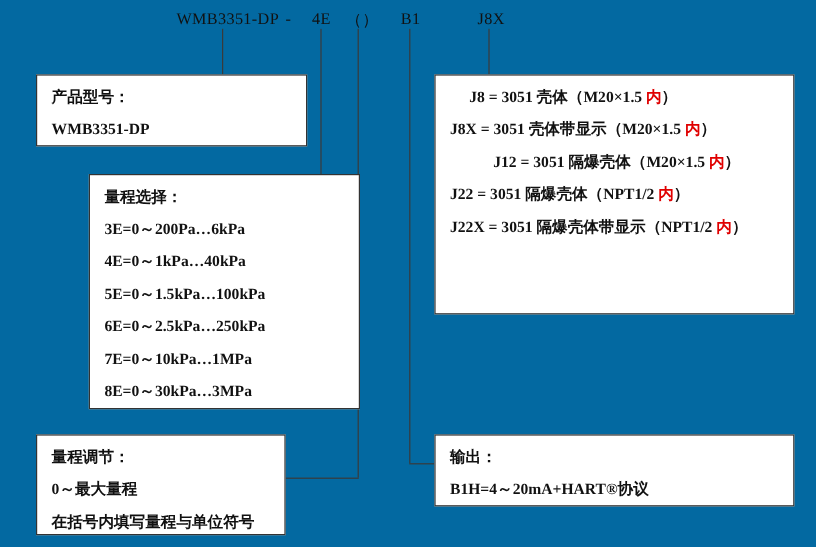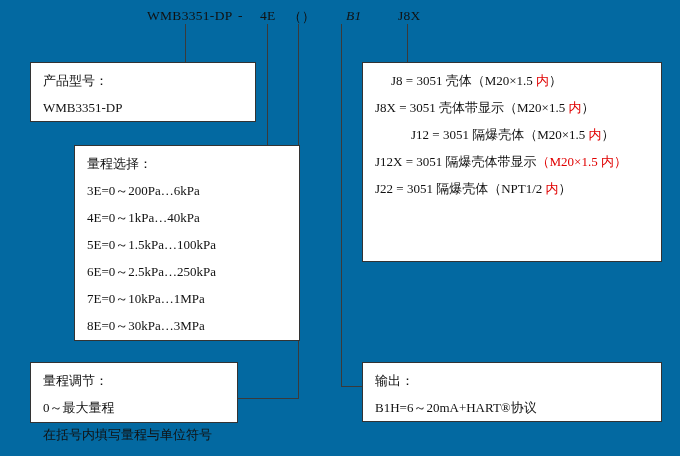--- a/index.html
+++ b/index.html
@@ -23,37 +23,38 @@
     letter-spacing: 0.3px;
     font-size: 13.5px;
   }
   .vline { position: absolute; width: 1px; background: #3a3a3a; }
   .hline { position: absolute; height: 1px; background: #3a3a3a; }
   .box {
     position: absolute;
     border: 1px solid #333333;
     background: #ffffff;
     padding: 4px 12px;
+    font-weight: bold;
   }
   .box-line {
     line-height: 27px;
     white-space: nowrap;
     font-size: 13px;
   }
 </style>
 </head>
 <body>
 
 <div class="canvas">
 
   <span class="code-seg" style="left:147px;">WMB3351-DP</span>
   <span class="code-seg" style="left:238px;">-</span>
   <span class="code-seg" style="left:260px;">4E</span>
   <span class="code-seg" style="left:288px;">（）</span>
-  <span class="code-seg" style="left:346px;font-style:italic;">B1</span>
+  <span class="code-seg" style="left:334px;">B1</span>
   <span class="code-seg" style="left:398px;">J8X</span>
 
   <div class="vline" style="left:185px; top:24px; height:38px;"></div>
   <div class="vline" style="left:267px; top:24px; height:229px;"></div>
   <div class="hline" style="left:256px; top:253px; width:12px;"></div>
   <div class="vline" style="left:298px; top:24px; height:374px;"></div>
   <div class="hline" style="left:238px; top:398px; width:61px;"></div>
   <div class="vline" style="left:341px; top:24px; height:362px;"></div>
   <div class="hline" style="left:341px; top:386px; width:21px;"></div>
   <div class="vline" style="left:407px; top:24px; height:38px;"></div>
@@ -74,44 +75,44 @@
         <div class="box-line">5E=0～1.5kPa…100kPa</div>
 
         <div class="box-line">6E=0～2.5kPa…250kPa</div>
 
         <div class="box-line">7E=0～10kPa…1MPa</div>
 
         <div class="box-line">8E=0～30kPa…3MPa</div>
       </div>
   </div>
 
-  <div class="box" style="left:30px; top:362px; width:208px; height:61px;">
+  <div class="box" style="left:30px; top:362px; width:208px; height:84px;">
     <div class="box-line">量程调节：</div>
     <div>
 
         <div class="box-line">0～最大量程</div>
 
         <div class="box-line">在括号内填写量程与单位符号</div>
       </div>
   </div>
 
   <div class="box" style="left:362px; top:62px; width:300px; height:200px;">
     <div>
 
         <div class="box-line"><span style="color: rgb(17, 17, 17); margin-left: 16px;">J8 = 3051 壳体（M20×1.5 </span><span style="color: rgb(224, 0, 0);">内</span><span style="color: rgb(17, 17, 17);">）</span></div>
 
         <div class="box-line"><span style="color: rgb(17, 17, 17);">J8X = 3051 壳体带显示（M20×1.5 </span><span style="color: rgb(224, 0, 0);">内</span><span style="color: rgb(17, 17, 17);">）</span></div>
 
         <div class="box-line"><span style="color: rgb(17, 17, 17); margin-left: 36px;">J12 = 3051 隔爆壳体（M20×1.5 </span><span style="color: rgb(224, 0, 0);">内</span><span style="color: rgb(17, 17, 17);">）</span></div>
 
-        <div class="box-line"><span style="color: rgb(17, 17, 17);">J12X = 3051 隔爆壳体带显示</span><span style="color: rgb(224, 0, 0);">（M20×1.5 内）</span></div>
 
         <div class="box-line"><span style="color: rgb(17, 17, 17);">J22 = 3051 隔爆壳体（NPT1/2 </span><span style="color: rgb(224, 0, 0);">内</span><span style="color: rgb(17, 17, 17);">）</span></div>
 
+        <div class="box-line"><span style="color: rgb(17, 17, 17);">J22X = 3051 隔爆壳体带显示（NPT1/2 </span><span style="color: rgb(224, 0, 0);">内</span><span style="color: rgb(17, 17, 17);">）</span></div>
       </div>
   </div>
 
   <div class="box" style="left:362px; top:362px; width:300px; height:60px;">
     <div class="box-line">输出：</div>
-    <div class="box-line">B1H=6～20mA+HART®协议</div>
+    <div class="box-line">B1H=4～20mA+HART®协议</div>
   </div>
 
 </div>
 
 </body></html>

